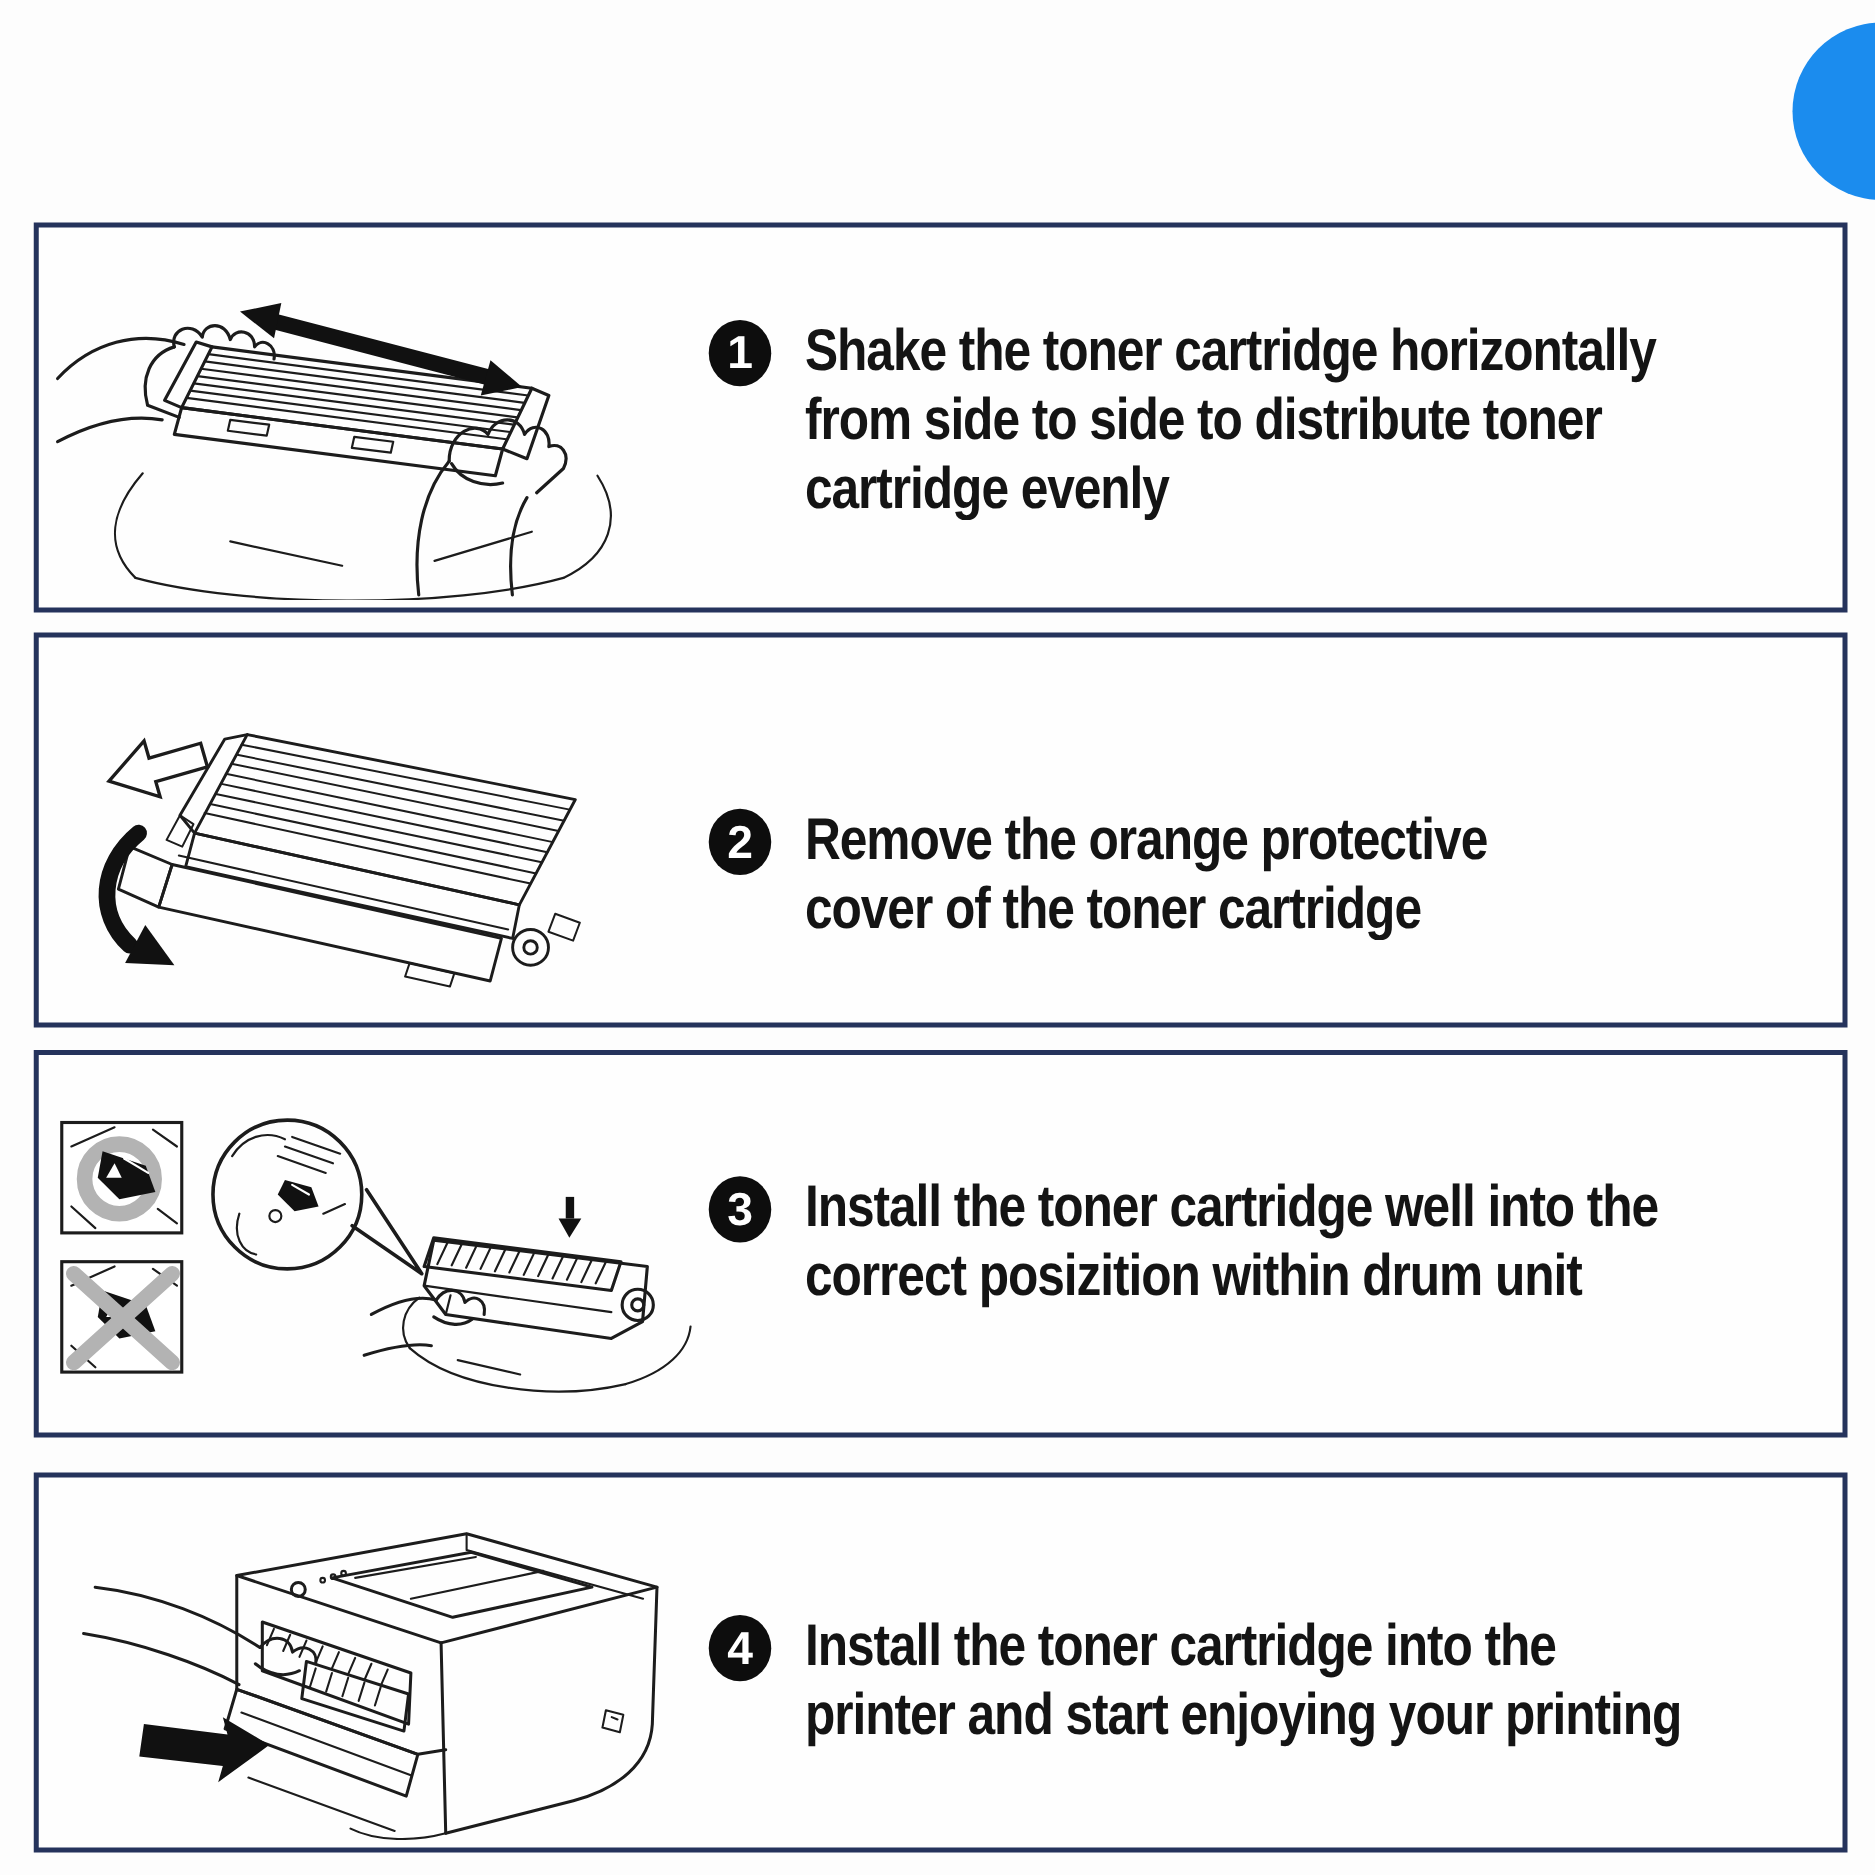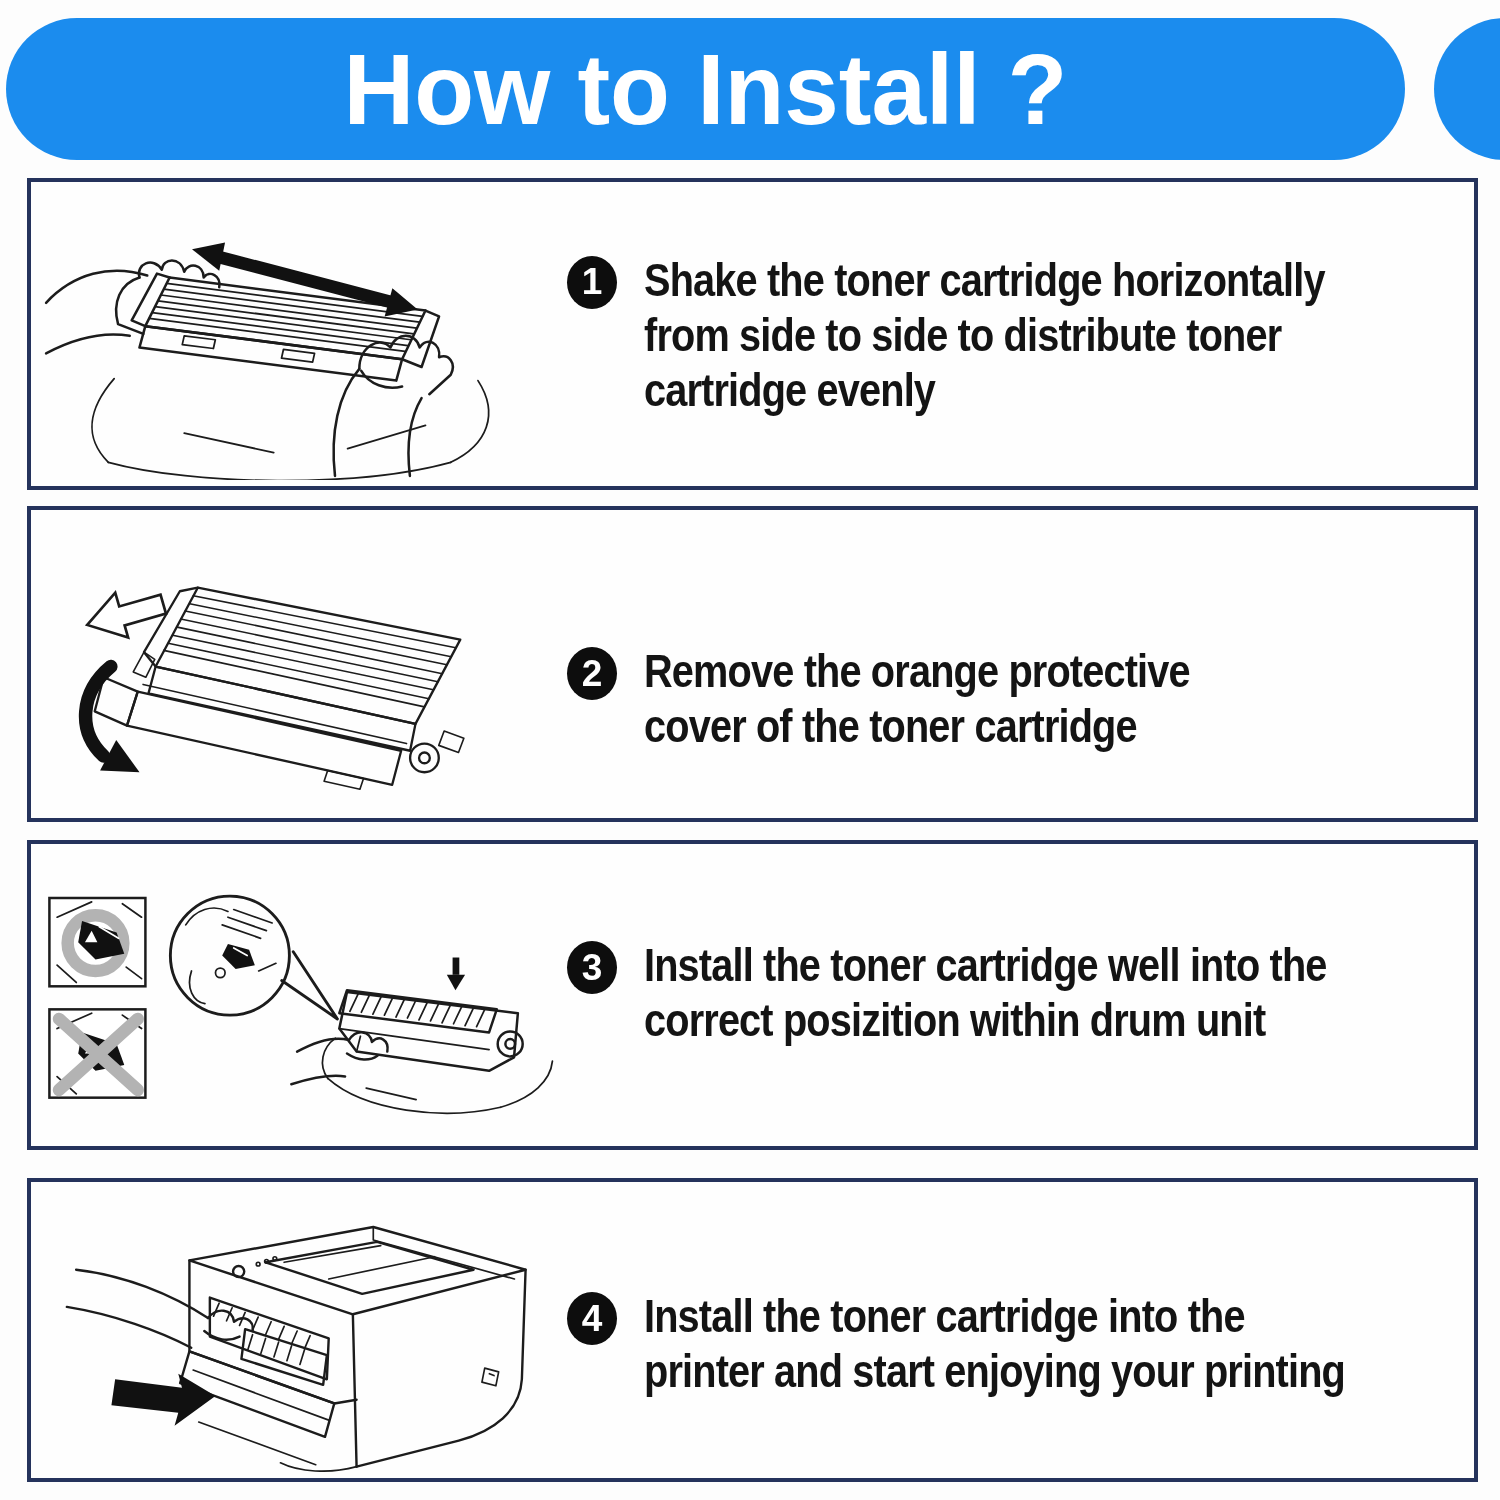--- a/index.html
+++ b/index.html
@@ -87,23 +87,20 @@
   .art .fb{fill:#111111;stroke:none;}
   .art .fw{fill:#ffffff;stroke:#1c1c1c;}
   .art .gray{stroke:#b3b3b3;}
   .art .thin{stroke-width:1.8;}
 </style>
 </head>
 <body>
 
 <div class="page">
 
-  <div class="banner">
-    <div class="banner-title">How to Install ?</div>
-  </div>
   <div class="banner-pill"></div>
 
   <div class="panel p1">
     <div class="illus">
       <svg class="art" viewBox="0 0 536 300">
 
         <path class="thin" d="M78,196 C52,226 46,256 72,282"></path>
         <path class="thin" d="M72,282 C160,306 330,308 424,282"></path>
         <path class="thin" d="M424,282 C462,264 474,232 452,198"></path>
         <path class="thin" d="M150,252 L242,272 M318,268 L398,244"></path>

